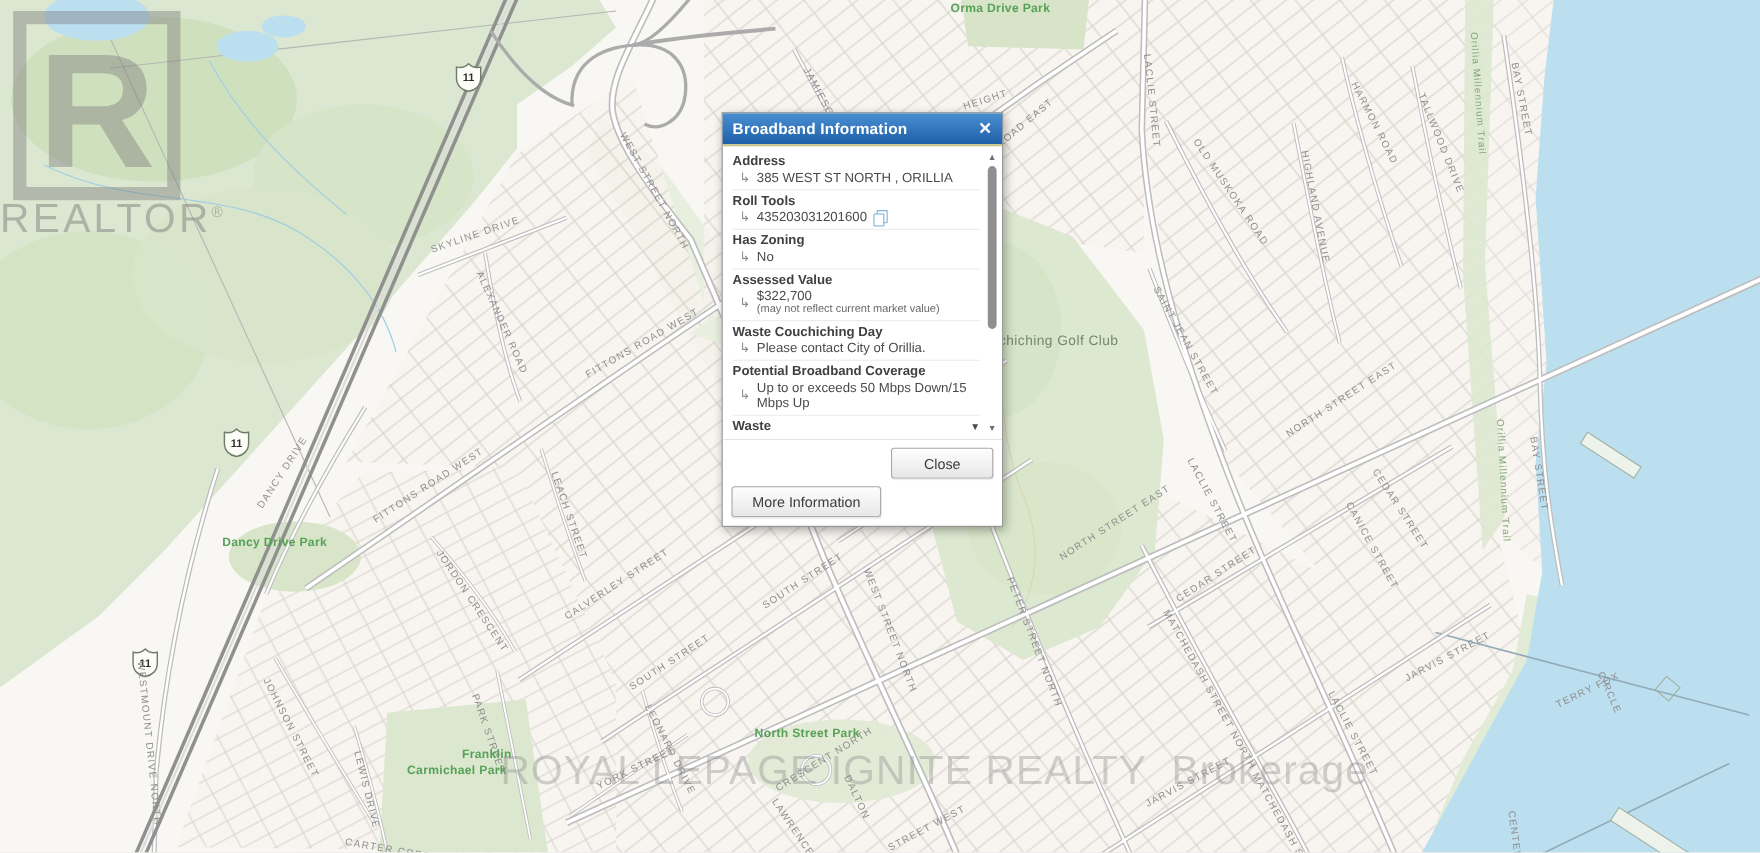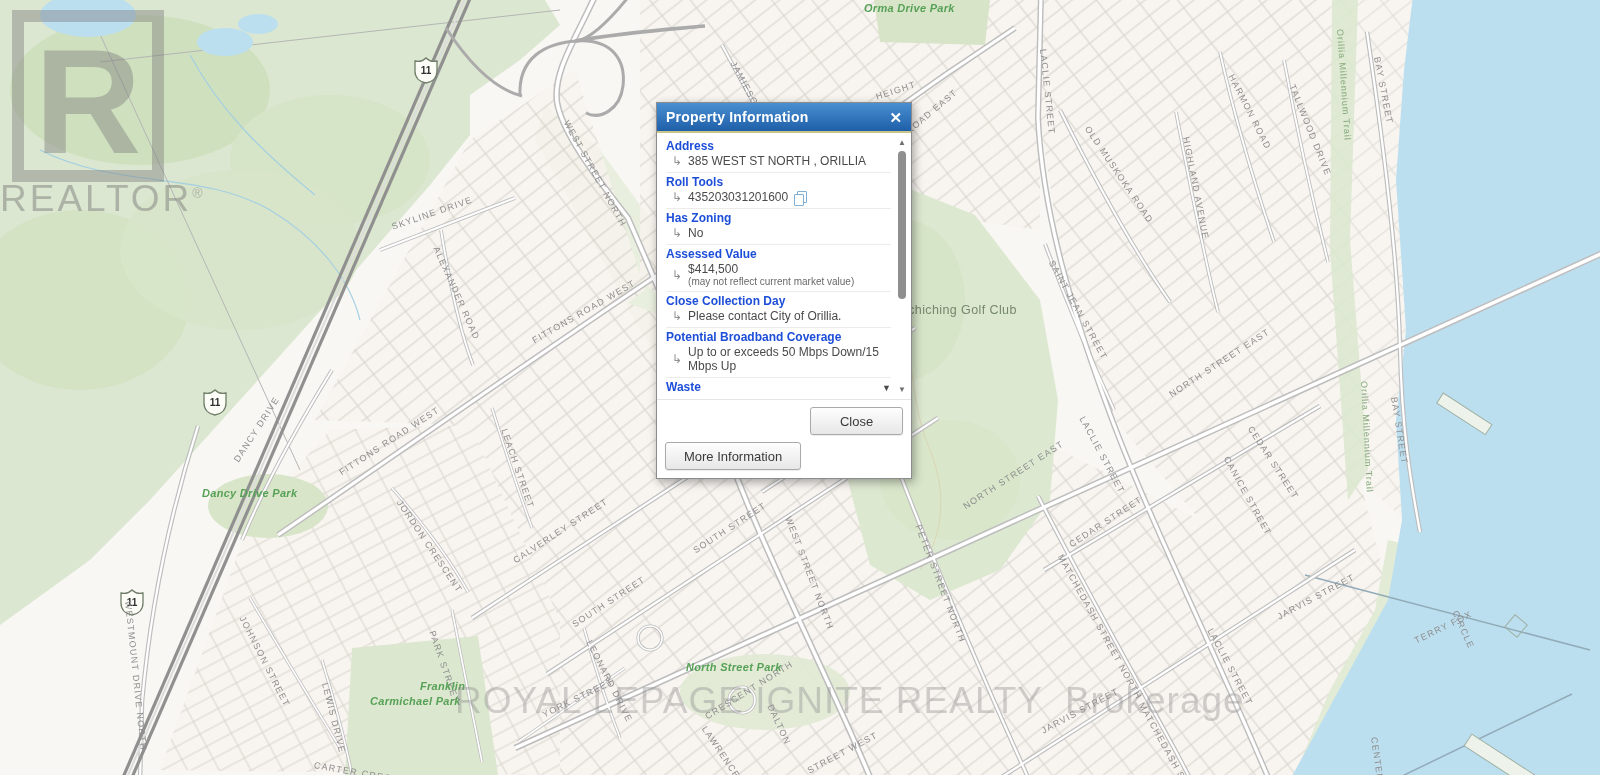--- a/index.html
+++ b/index.html
@@ -4,21 +4,21 @@
 <style>
   html,body{margin:0;padding:0;background:#e8e8e8;}
   #stage{position:relative;width:1600px;height:775px;overflow:hidden;
          font-family:"Liberation Sans",sans-serif;background:#F8F7F3;}
   #basemap{position:absolute;left:0;top:0;}
 
   
   #label-layer{position:absolute;left:0;top:0;width:100%;height:100%;pointer-events:none;}
   .mlabel{position:absolute;transform-origin:0 50%;white-space:nowrap;}
   .st{font-size:9px;color:#8E8E8E;letter-spacing:1.3px;}
-  .park{font-size:11px;font-weight:bold;color:#57A157;letter-spacing:.3px;font-style:italic;}
+  .park{font-size:11px;font-weight:bold;color:#57A157;letter-spacing:.3px;}
   .trail{font-size:9px;color:#82A878;letter-spacing:1px;}
   .golf{font-size:12.5px;color:#75886F;letter-spacing:.4px;}
 
   
   .wm{position:absolute;color:rgba(120,120,120,.42);pointer-events:none;}
   #realtor-box{left:12px;top:10px;width:128px;height:148px;border:12px solid rgba(118,118,118,.40);
                display:flex;align-items:center;justify-content:center;}
   #realtor-r{font-size:148px;font-weight:bold;line-height:130px;color:rgba(118,118,118,.40);
              transform:translateY(6px);}
   #realtor-word{left:0px;top:178px;font-size:37px;letter-spacing:3px;color:rgba(118,118,118,.46);}
@@ -29,21 +29,21 @@
   #popup{position:absolute;left:656px;top:102px;width:254px;background:#fff;
          border:1px solid #8C8C8C;box-shadow:2px 3px 9px rgba(0,0,0,.35);font-size:12px;color:#444;}
   #popup-header{height:28px;background:linear-gradient(#4A8FD2,#1E5FA8);
         border-bottom:2px solid #C9C489;display:flex;align-items:center;justify-content:space-between;
         padding:0 9px;}
   #popup-title{color:#fff;font-weight:bold;font-size:14px;letter-spacing:.2px;}
   #popup-close{color:#fff;font-weight:bold;font-size:15px;cursor:pointer;line-height:1;}
   .pbody{position:relative;padding:4px 20px 2px 9px;}
   .grp{border-bottom:1px solid #EDECE8;padding:3px 0 4px;}
   .grp:last-of-type{border-bottom:none;}
-  .flabel{font-weight:bold;font-size:12px;line-height:13px;color:#1d4ed8;}
+  .flabel{font-weight:bold;font-size:12px;line-height:13px;color:#404040;}
   .frow{display:flex;align-items:center;margin-top:1px;}
   .arr{color:#8F8F8F;font-size:12px;margin:0 6px 0 6px;line-height:12px;}
   .fval{font-size:12px;line-height:14px;color:#4A4A4A;}
   .fnote{font-size:10px;line-height:11px;color:#6A6A6A;}
   .copy{position:relative;display:inline-block;width:12px;height:13px;margin-left:6px;cursor:pointer;}
   .pg{position:absolute;width:8px;height:10px;border:1px solid #7FAFD4;background:#fff;border-radius:1px;}
   .pgb{left:3px;top:0;} .pgf{left:0;top:3px;}
   .toolsrow{display:flex;align-items:center;justify-content:space-between;padding:3px 0 3px;}
   .caret{font-size:9px;color:#4A4A4A;cursor:pointer;}
   .sbar{position:absolute;right:3px;top:5px;bottom:5px;width:11px;}
@@ -307,21 +307,21 @@
     </div>
 
   <div class="wm" id="realtor-box">
     <span id="realtor-r">R</span>
   </div>
   <div class="wm" id="brokerage-wm">ROYAL LEPAGE IGNITE REALTY  Brokerage</div>
   <div class="wm" id="realtor-word"><span>REALTOR</span><sup>®</sup></div>
 
   <div id="popup">
     <div id="popup-header">
-      <span id="popup-title">Property Information</span>
+      <span id="popup-title">Broadband Information</span>
       <span id="popup-close">✕</span>
     </div>
 
     <div class="pbody">
       <div class="grp">
         <div class="flabel">Address</div>
         <div class="frow">
           <span class="arr">↳</span>
           <span class="fval">385 WEST ST NORTH , ORILLIA</span>
         </div>
@@ -342,27 +342,27 @@
         <div class="frow">
           <span class="arr">↳</span>
           <span class="fval">No</span>
         </div>
       </div>
       <div class="grp">
         <div class="flabel">Assessed Value</div>
         <div class="frow">
           <span class="arr">↳</span>
           <div>
-            <div class="fval">$414,500</div>
+            <div class="fval">$322,700</div>
             <div class="fnote">(may not reflect current market value)</div>
           </div>
         </div>
       </div>
       <div class="grp">
-        <div class="flabel">Close Collection Day</div>
+        <div class="flabel">Waste Couchiching Day</div>
         <div class="frow">
           <span class="arr">↳</span>
           <span class="fval">Please contact City of Orillia.</span>
         </div>
       </div>
       <div class="grp">
         <div class="flabel">Potential Broadband Coverage</div>
         <div class="frow">
           <span class="arr">↳</span>
           <span class="fval">Up to or exceeds 50 Mbps Down/15 Mbps Up</span>

